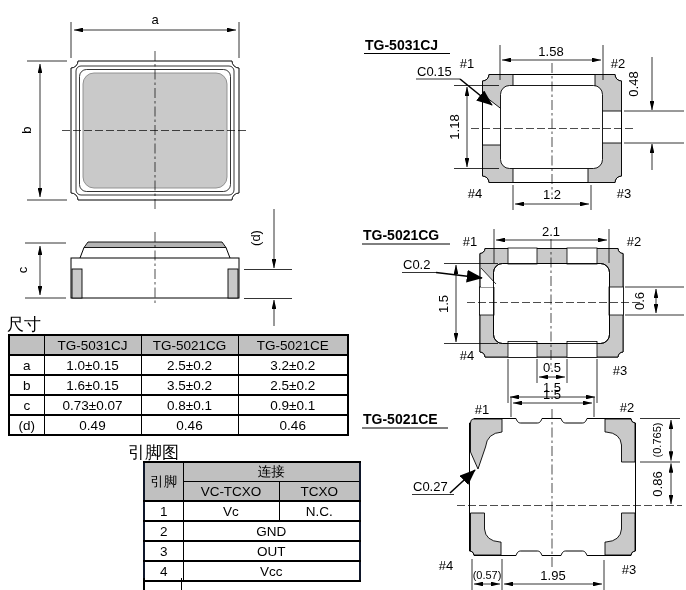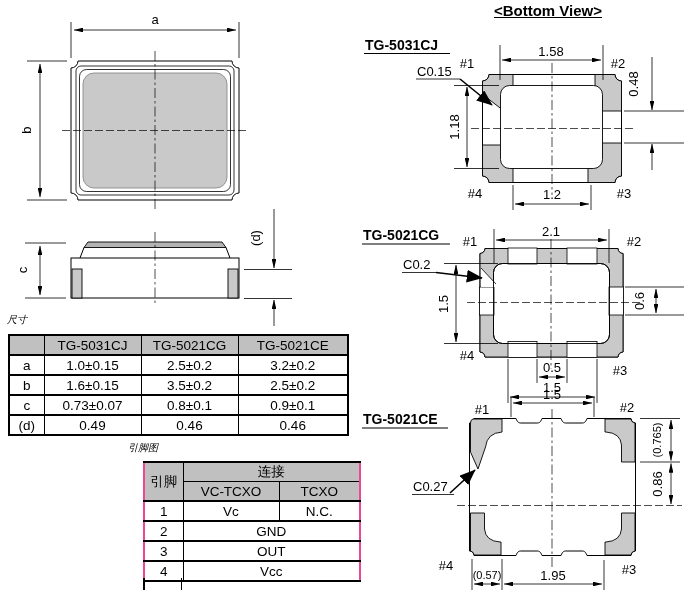--- a/index.html
+++ b/index.html
@@ -13,30 +13,30 @@
   .pinno{font-size:13px;}
   .ln{stroke:#000;stroke-width:1;fill:none;}
   .thin{stroke:#000;stroke-width:0.8;fill:none;}
   .lead{stroke:#000;stroke-width:1.6;fill:none;}
   .pad{fill:#c9c9c9;stroke:#000;stroke-width:0.9;}
   .body{fill:#fff;stroke:#000;stroke-width:1;}
   .cav{fill:#fff;stroke:#000;stroke-width:0.9;}
   .gap{fill:#fff;stroke:#000;stroke-width:0.8;}
   .clv{stroke:#000;stroke-width:0.7;fill:none;stroke-dasharray:10 3 2.5 3;}
   .clh{stroke:#000;stroke-width:0.7;fill:none;stroke-dasharray:8 3;}
-  .caption{position:absolute;font-size:10px;font-style:italic;}
+  .caption{position:absolute;font-size:17px;}
   .bvtitle{position:absolute;left:460px;top:2px;width:176px;text-align:center;
            font-size:15px;font-weight:bold;}
   .bvtitle span{text-decoration:underline;}
   table{border-collapse:collapse;position:absolute;table-layout:fixed;}
   td,th{border:1px solid #000;border-top-width:2px;border-bottom-width:2px;
         text-align:center;vertical-align:middle;padding:0;height:18px;
         font-size:13.5px;font-weight:normal;overflow:hidden;}
   .dimtbl{left:8px;top:334px;width:341px;border:2px solid #000;}
-  .pintbl{left:143px;top:461px;width:218px;border:2px solid #ec4899;}
+  .pintbl{left:143px;top:461px;width:218px;border:2px solid #0f172a;}
   .hdr{background:#c0c0c0;}
   .subhdr{border-top-width:1px;text-align:center;}
   .conn{border-bottom-width:1px;margin-top:34px;}
   .stub{position:absolute;background:#000;}
 </style>
 </head>
 <body>
 
 <div id="page">
 
@@ -90,23 +90,20 @@
 
     <g>
       <line class="thin" x1="244" y1="269.5" x2="292" y2="269.5"></line>
       <line class="thin" x1="244" y1="298.5" x2="292" y2="298.5"></line>
       <line class="thin" x1="274" y1="209" x2="274" y2="268" marker-end="url(#aL)"></line>
       <line class="thin" x1="274" y1="326" x2="274" y2="300" marker-end="url(#aL)"></line>
     </g>
     <text class="dim" text-anchor="middle" transform="rotate(-90 260 238)" x="260" y="238">(d)</text>
   </svg>
 
-  <div class="bvtitle">
-    <span>&lt;Bottom View&gt;</span>
-  </div>
 
   <svg style="left:0;top:0;" width="686" height="215" viewBox="0 0 686 215">
     <defs>
       <marker id="aCJ" viewBox="0 0 12 6" markerWidth="12" markerHeight="6" refX="11.5" refY="3" orient="auto-start-reverse">
         <path d="M0,0 L12,3 L0,6 Z" fill="#000"></path>
       </marker>
       <marker id="lCJ" viewBox="0 0 10 8" markerWidth="10" markerHeight="8" refX="9.5" refY="4" orient="auto">
         <path d="M0,0 L10,4 L0,8 Z" fill="#000"></path>
       </marker>
     </defs>

